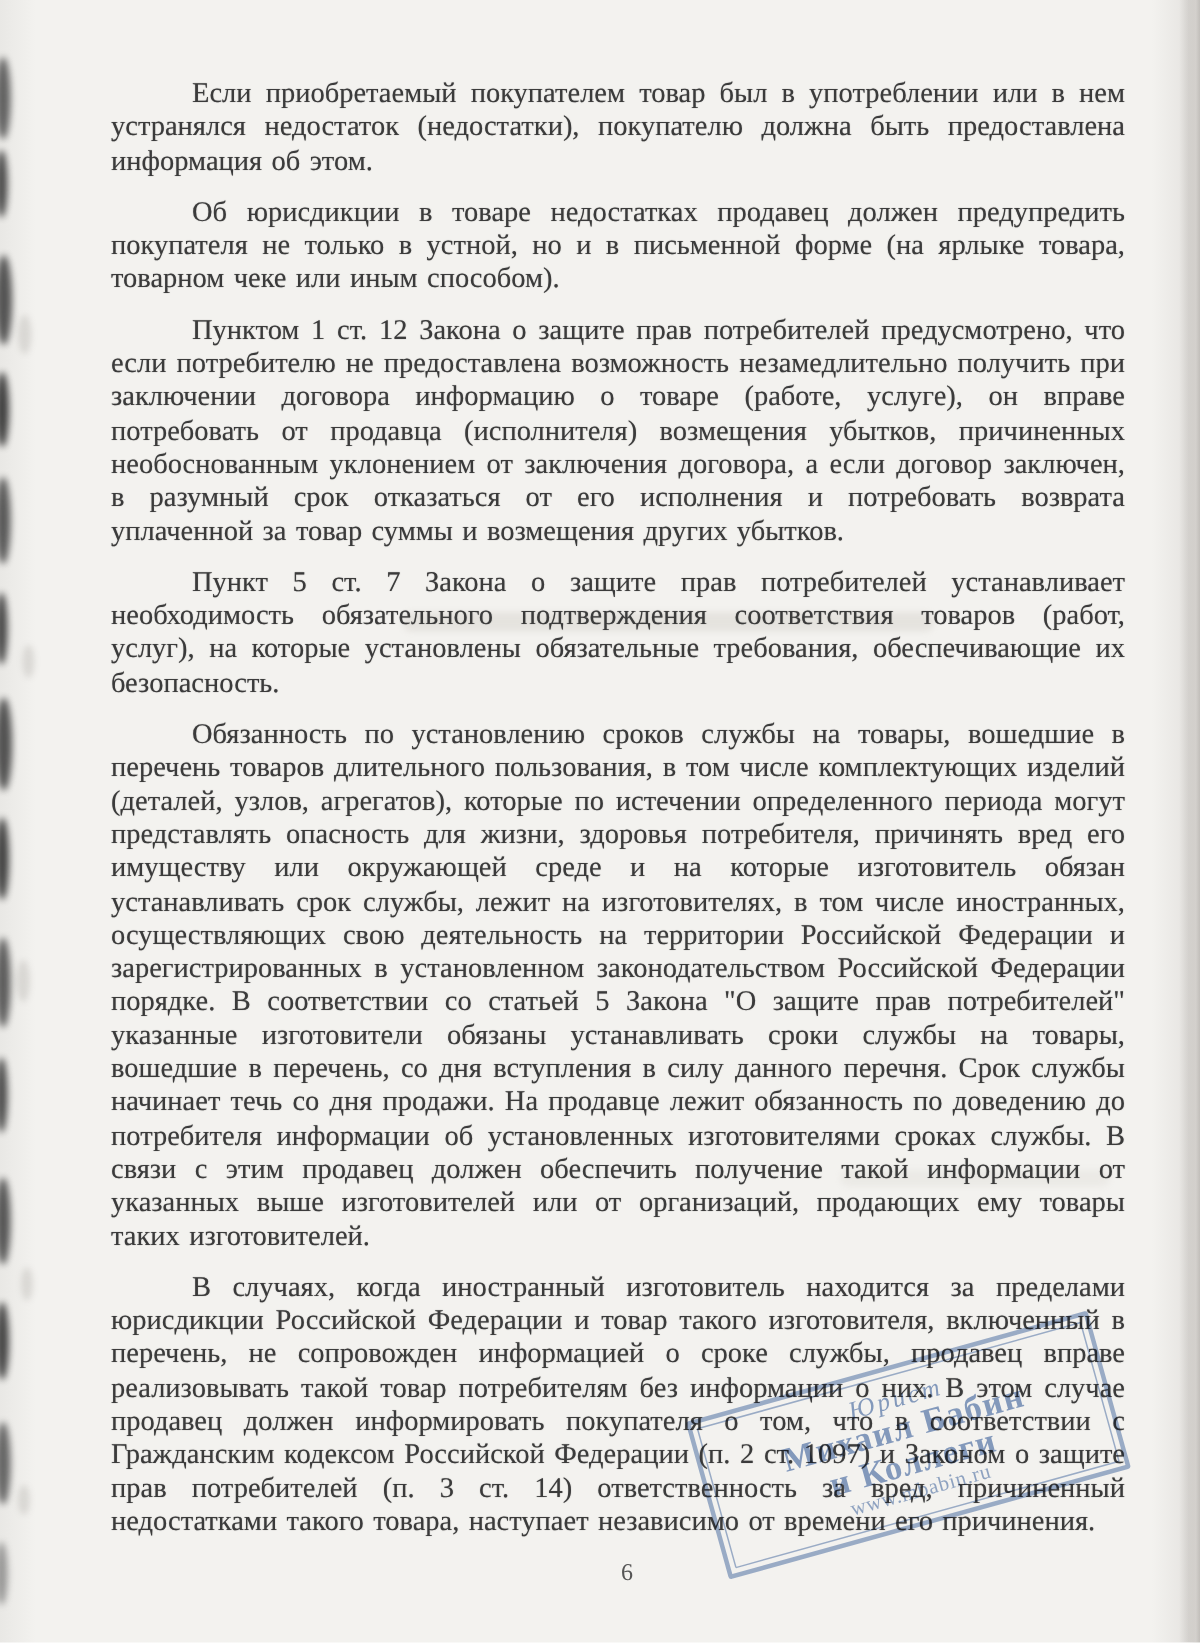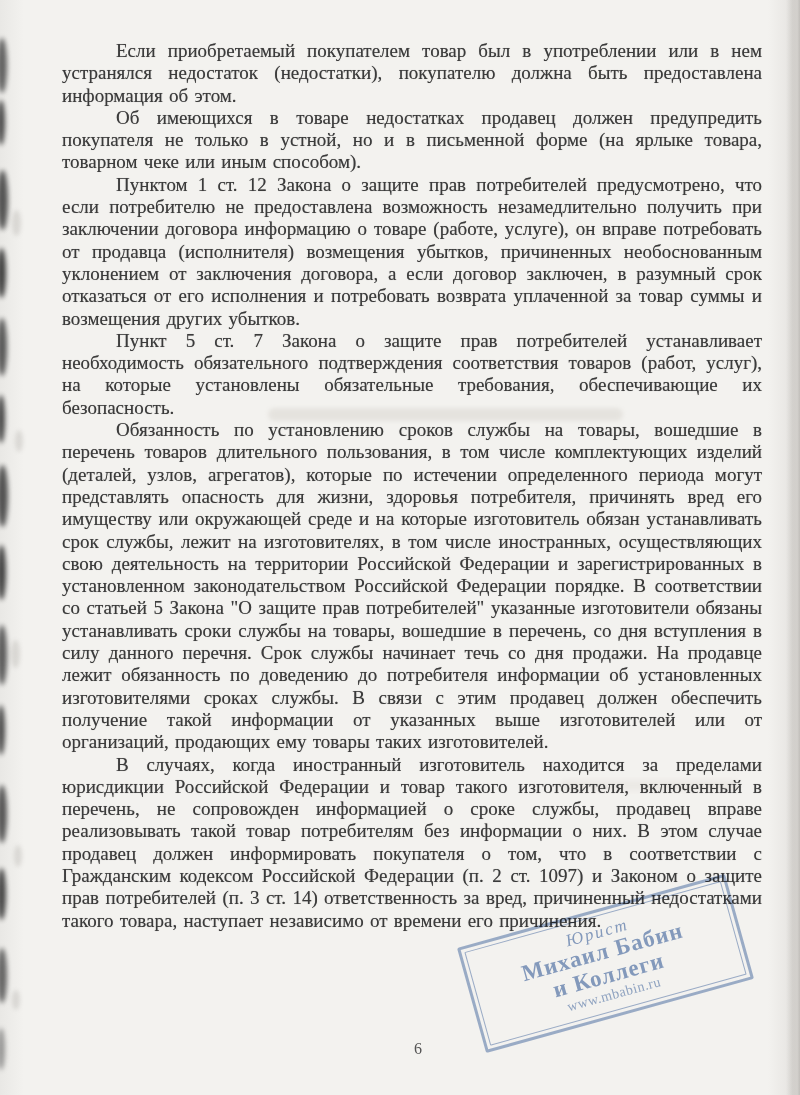--- a/index.html
+++ b/index.html
@@ -18,21 +18,21 @@
   
   .content {
     position: absolute;
     left: 62px;
     top: 40px;
     width: 700px;
     color: #3b3b3b;
     text-shadow: 0 0 0.7px rgba(59,59,59,0.55);
   }
   .content p {
-    margin: 0;
+    margin: 12px;
     text-indent: 54px;
     text-align: justify;
     font-size: 19px;
     line-height: 22.3px;
     word-spacing: 1.5px;
   }
 
   
   .page-number {
     position: absolute;
@@ -176,21 +176,21 @@
     <div class="speck s5"></div>
   </div>
 
   <div class="edge-right"></div>
 
   <div class="ghost g1"></div>
   <div class="ghost g2"></div>
 
   <div class="content">
     <p>Если приобретаемый покупателем товар был в употреблении или в нем устранялся недостаток (недостатки), покупателю должна быть предоставлена информация об этом.</p>
-    <p>Об имеющихся в товаре недостатках продавец должен предупредить покупателя не только в устной, но и в письменной форме (на ярлыке товара, товарном чеке или иным способом).</p>
+    <p>Об юрисдикции в товаре недостатках продавец должен предупредить покупателя не только в устной, но и в письменной форме (на ярлыке товара, товарном чеке или иным способом).</p>
     <p>Пунктом 1 ст. 12 Закона о защите прав потребителей предусмотрено, что если потребителю не предоставлена возможность незамедлительно получить при заключении договора информацию о товаре (работе, услуге), он вправе потребовать от продавца (исполнителя) возмещения убытков, причиненных необоснованным уклонением от заключения договора, а если договор заключен, в разумный срок отказаться от его исполнения и потребовать возврата уплаченной за товар суммы и возмещения других убытков.</p>
     <p>Пункт 5 ст. 7 Закона о защите прав потребителей устанавливает необходимость обязательного подтверждения соответствия товаров (работ, услуг), на которые установлены обязательные требования, обеспечивающие их безопасность.</p>
     <p>Обязанность по установлению сроков службы на товары, вошедшие в перечень товаров длительного пользования, в том числе комплектующих изделий (деталей, узлов, агрегатов), которые по истечении определенного периода могут представлять опасность для жизни, здоровья потребителя, причинять вред его имуществу или окружающей среде и на которые изготовитель обязан устанавливать срок службы, лежит на изготовителях, в том числе иностранных, осуществляющих свою деятельность на территории Российской Федерации и зарегистрированных в установленном законодательством Российской Федерации порядке. В соответствии со статьей 5 Закона "О защите прав потребителей" указанные изготовители обязаны устанавливать сроки службы на товары, вошедшие в перечень, со дня вступления в силу данного перечня. Срок службы начинает течь со дня продажи. На продавце лежит обязанность по доведению до потребителя информации об установленных изготовителями сроках службы. В связи с этим продавец должен обеспечить получение такой информации от указанных выше изготовителей или от организаций, продающих ему товары таких изготовителей.</p>
     <p>В случаях, когда иностранный изготовитель находится за пределами юрисдикции Российской Федерации и товар такого изготовителя, включенный в перечень, не сопровожден информацией о сроке службы, продавец вправе реализовывать такой товар потребителям без информации о них. В этом случае продавец должен информировать покупателя о том, что в соответствии с Гражданским кодексом Российской Федерации (п. 2 ст. 1097) и Законом о защите прав потребителей (п. 3 ст. 14) ответственность за вред, причиненный недостатками такого товара, наступает независимо от времени его причинения.</p>
   </div>
 
   <div class="stamp">
     <div class="stamp-inner">
       <div class="stamp-title">Юрист</div>
       <div class="stamp-name">Михаил Бабин</div>

